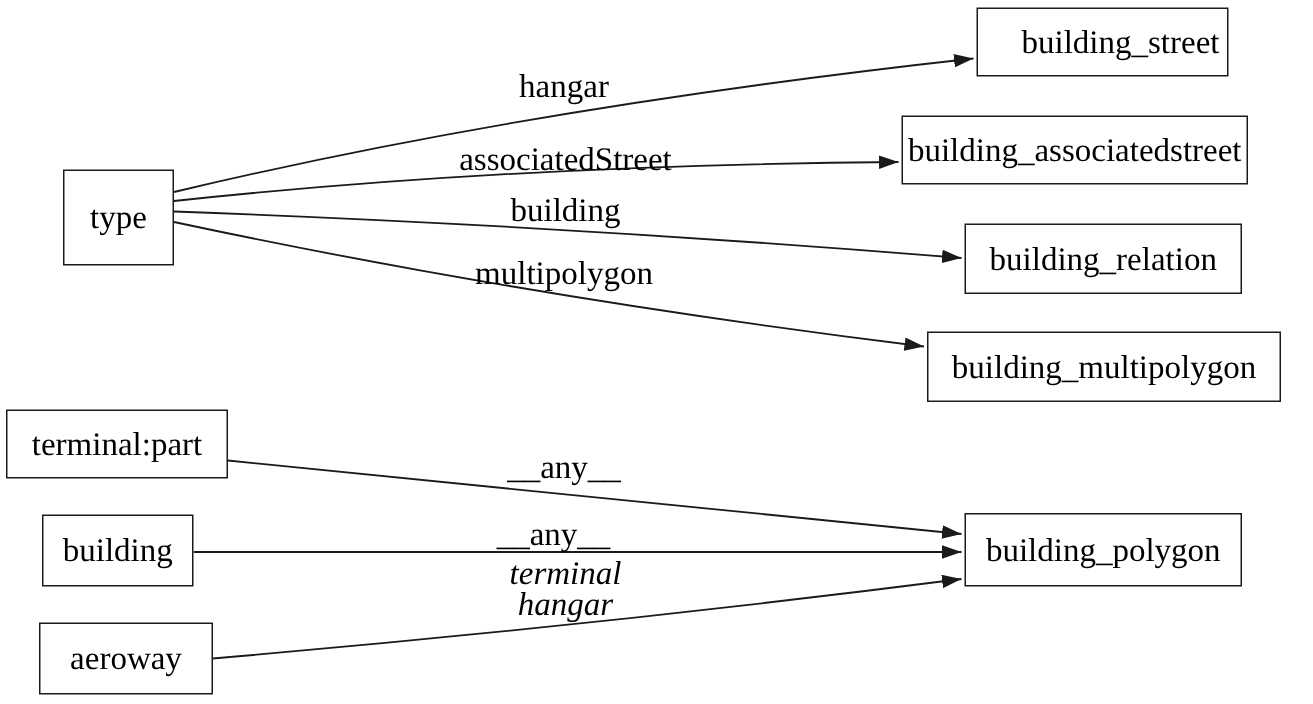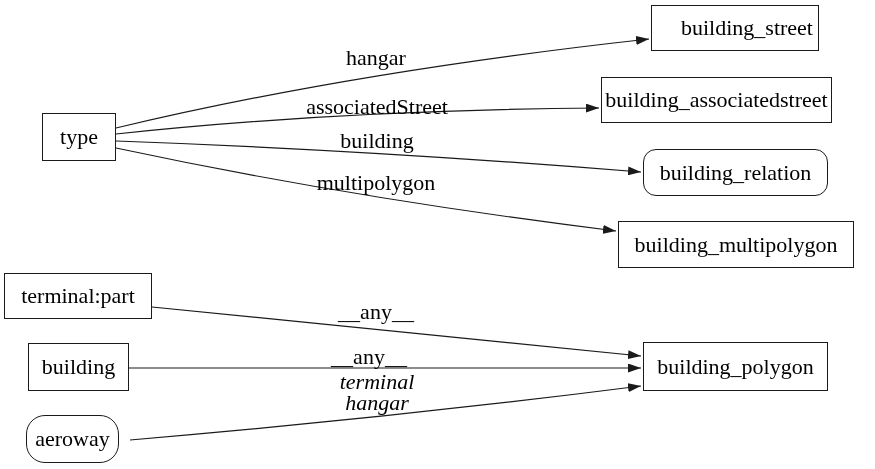--- a/index.html
+++ b/index.html
@@ -61,49 +61,49 @@
     </defs>
     <path class="edge" d="M116,128 Q350,72 649,39" marker-end="url(#arrow)"></path>
     <path class="edge" d="M116,134 Q340,110 599,108" marker-end="url(#arrow)"></path>
     <path class="edge" d="M116,141 Q370,150 641,172" marker-end="url(#arrow)"></path>
     <path class="edge" d="M116,148 Q350,198 616,231" marker-end="url(#arrow)"></path>
     <path class="edge" d="M152,307 Q370,328 641,356" marker-end="url(#arrow)"></path>
     <path class="edge" d="M129,368 L641,368" marker-end="url(#arrow)"></path>
     <path class="edge" d="M130,440 Q390,418 641,386" marker-end="url(#arrow)"></path>
   </svg>
 
-  <div class="node" style="left:42px;  top:113px; width:74px;  height:48px;">
+  <div class="node" style="left:42px;  top:113px; width:74px;  height:64px;">
     <span>type</span>
   </div>
 
   <div class="node" style="left:651px; top:5px;   width:168px; height:46px;padding-left:24px;">
     <span>building_street</span>
   </div>
 
   <div class="node" style="left:601px; top:77px;  width:231px; height:46px;">
     <span>building_associatedstreet</span>
   </div>
 
-  <div class="node" style="left:643px; top:149px; width:185px; height:47px;border-radius:13px;">
+  <div class="node" style="left:643px; top:149px; width:185px; height:47px;">
     <span>building_relation</span>
   </div>
 
   <div class="node" style="left:618px; top:221px; width:236px; height:47px;justify-content:center;">
     <span>building_multipolygon</span>
   </div>
 
   <div class="node" style="left:4px;   top:273px; width:148px; height:46px;">
     <span>terminal:part</span>
   </div>
 
   <div class="node" style="left:28px;  top:343px; width:101px; height:48px;">
     <span>building</span>
   </div>
 
-  <div class="node" style="left:26px;  top:415px; width:93px; height:48px;border-radius:19px;">
+  <div class="node" style="left:26px;  top:415px; width:116px; height:48px;">
     <span>aeroway</span>
   </div>
 
   <div class="node" style="left:643px; top:342px; width:185px; height:49px;">
     <span>building_polygon</span>
   </div>
 
   <span class="elabel" style="left:376px; top:57px;">hangar</span>
 
   <span class="elabel" style="left:377px; top:106px;">associatedStreet</span>

